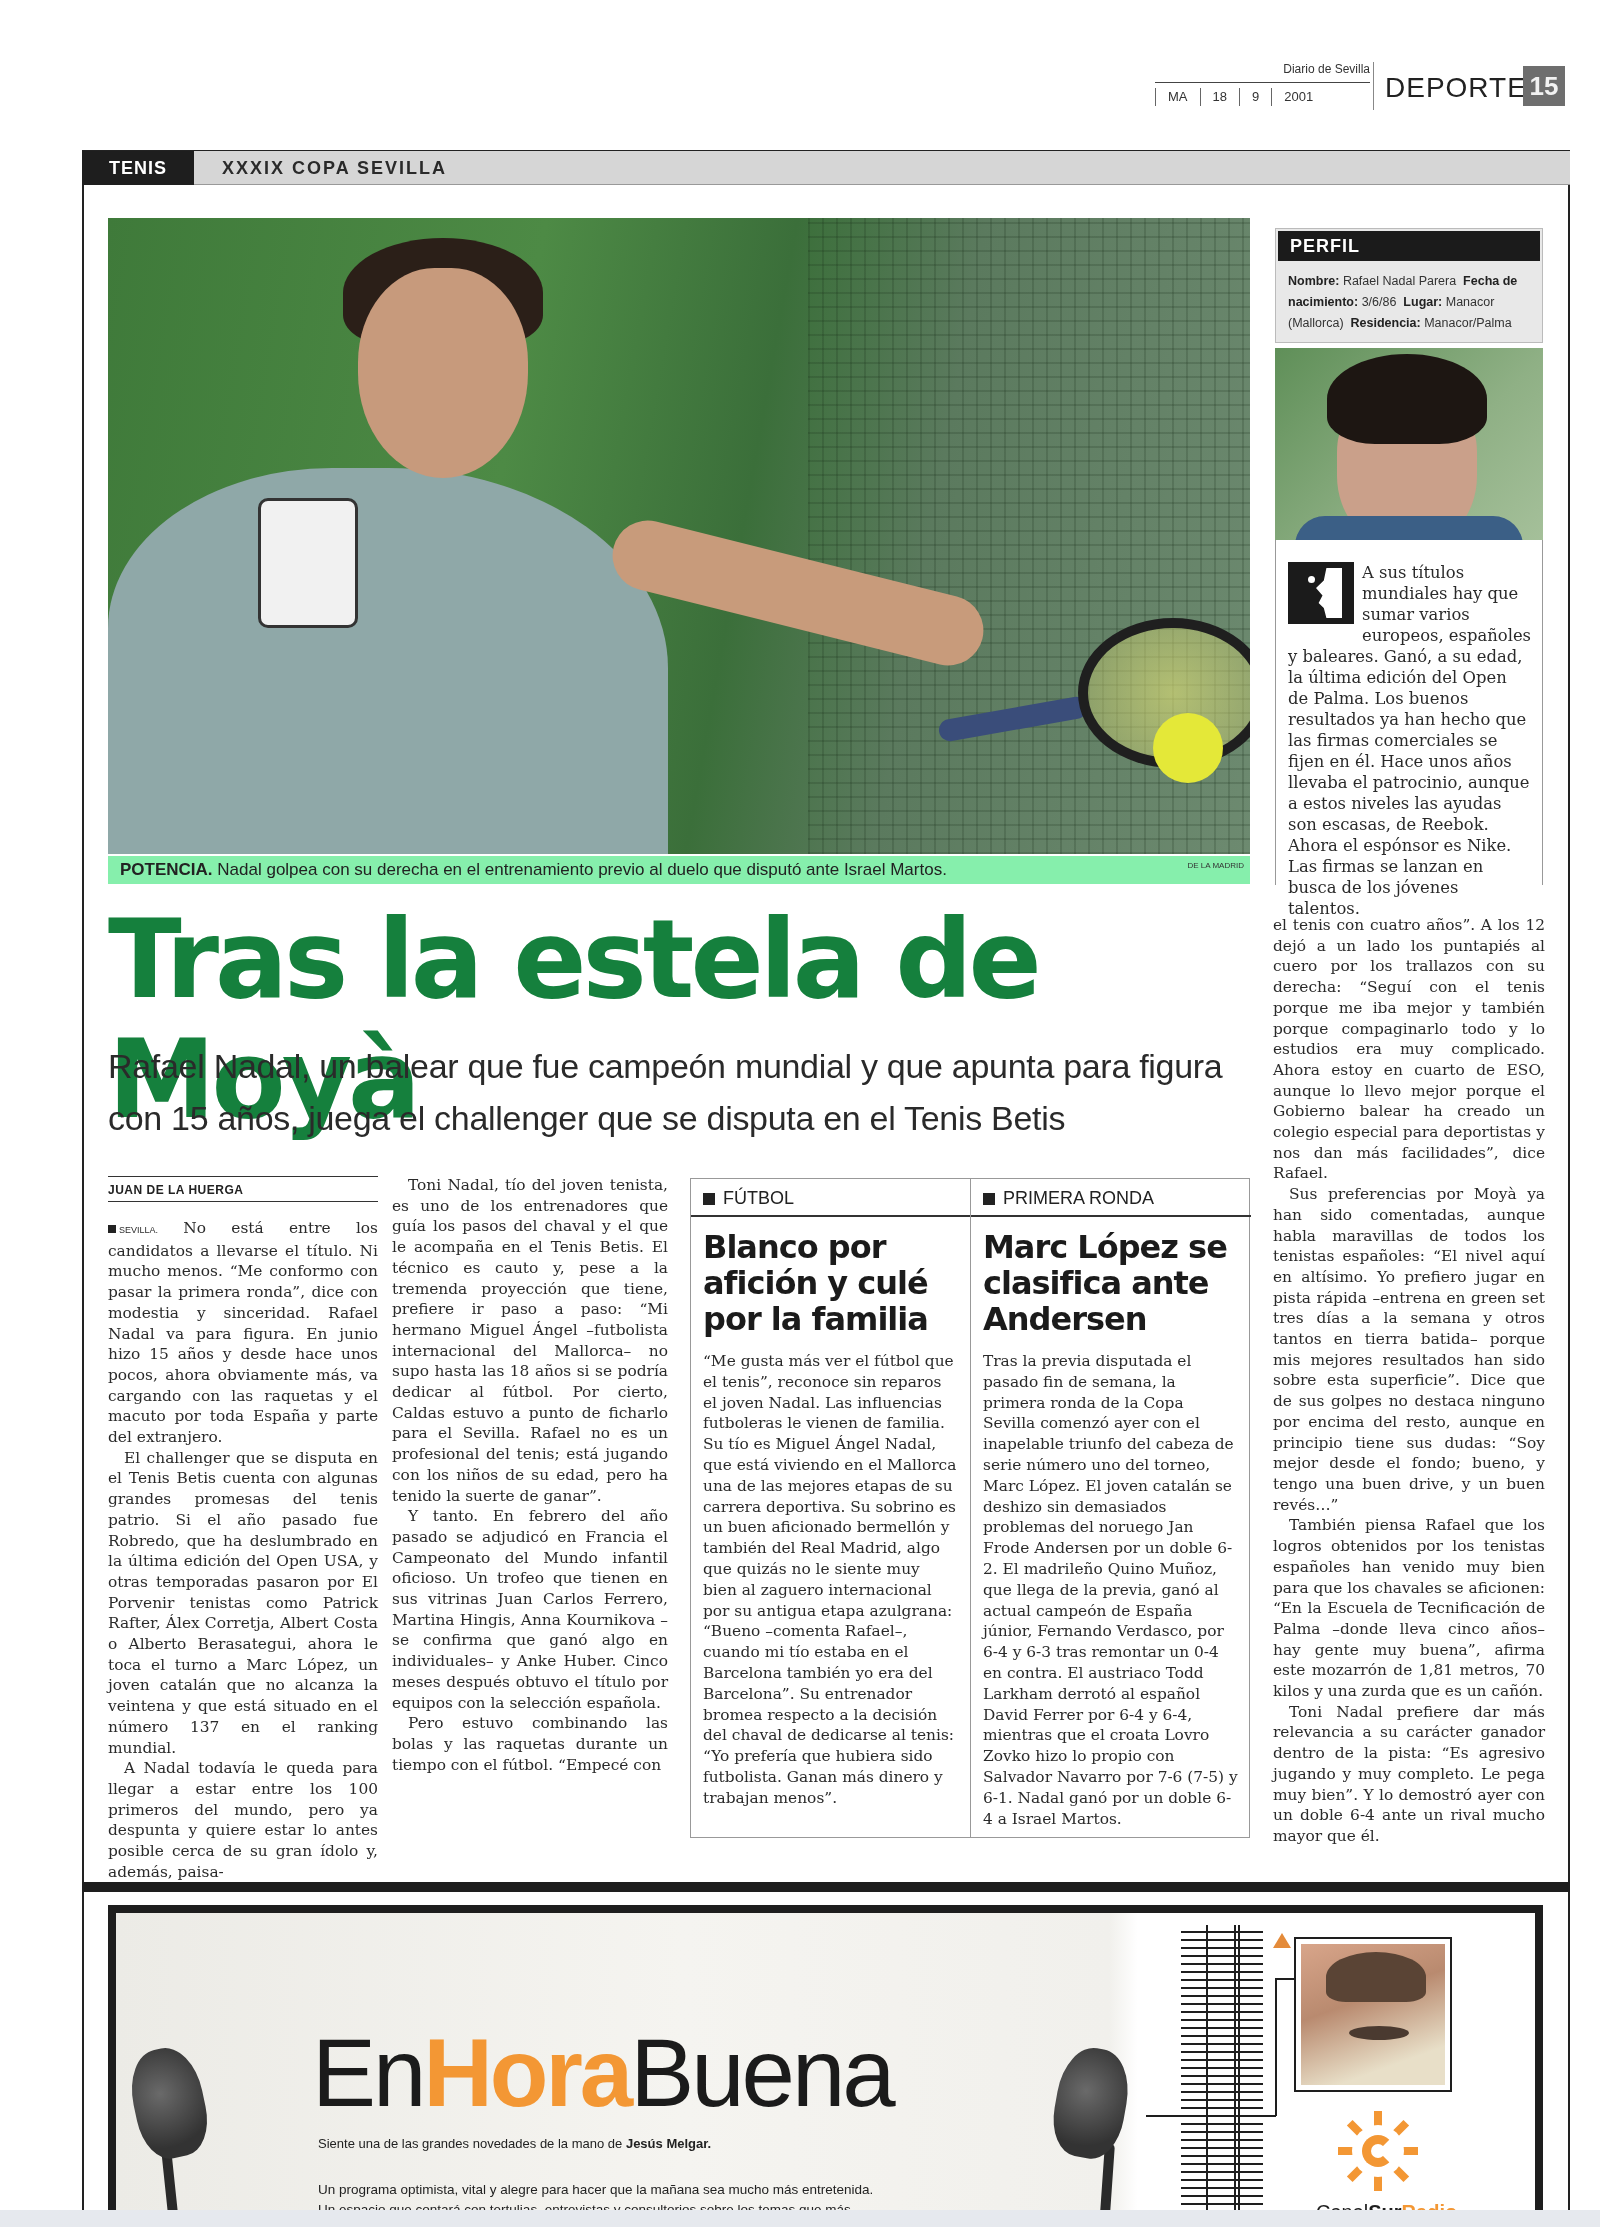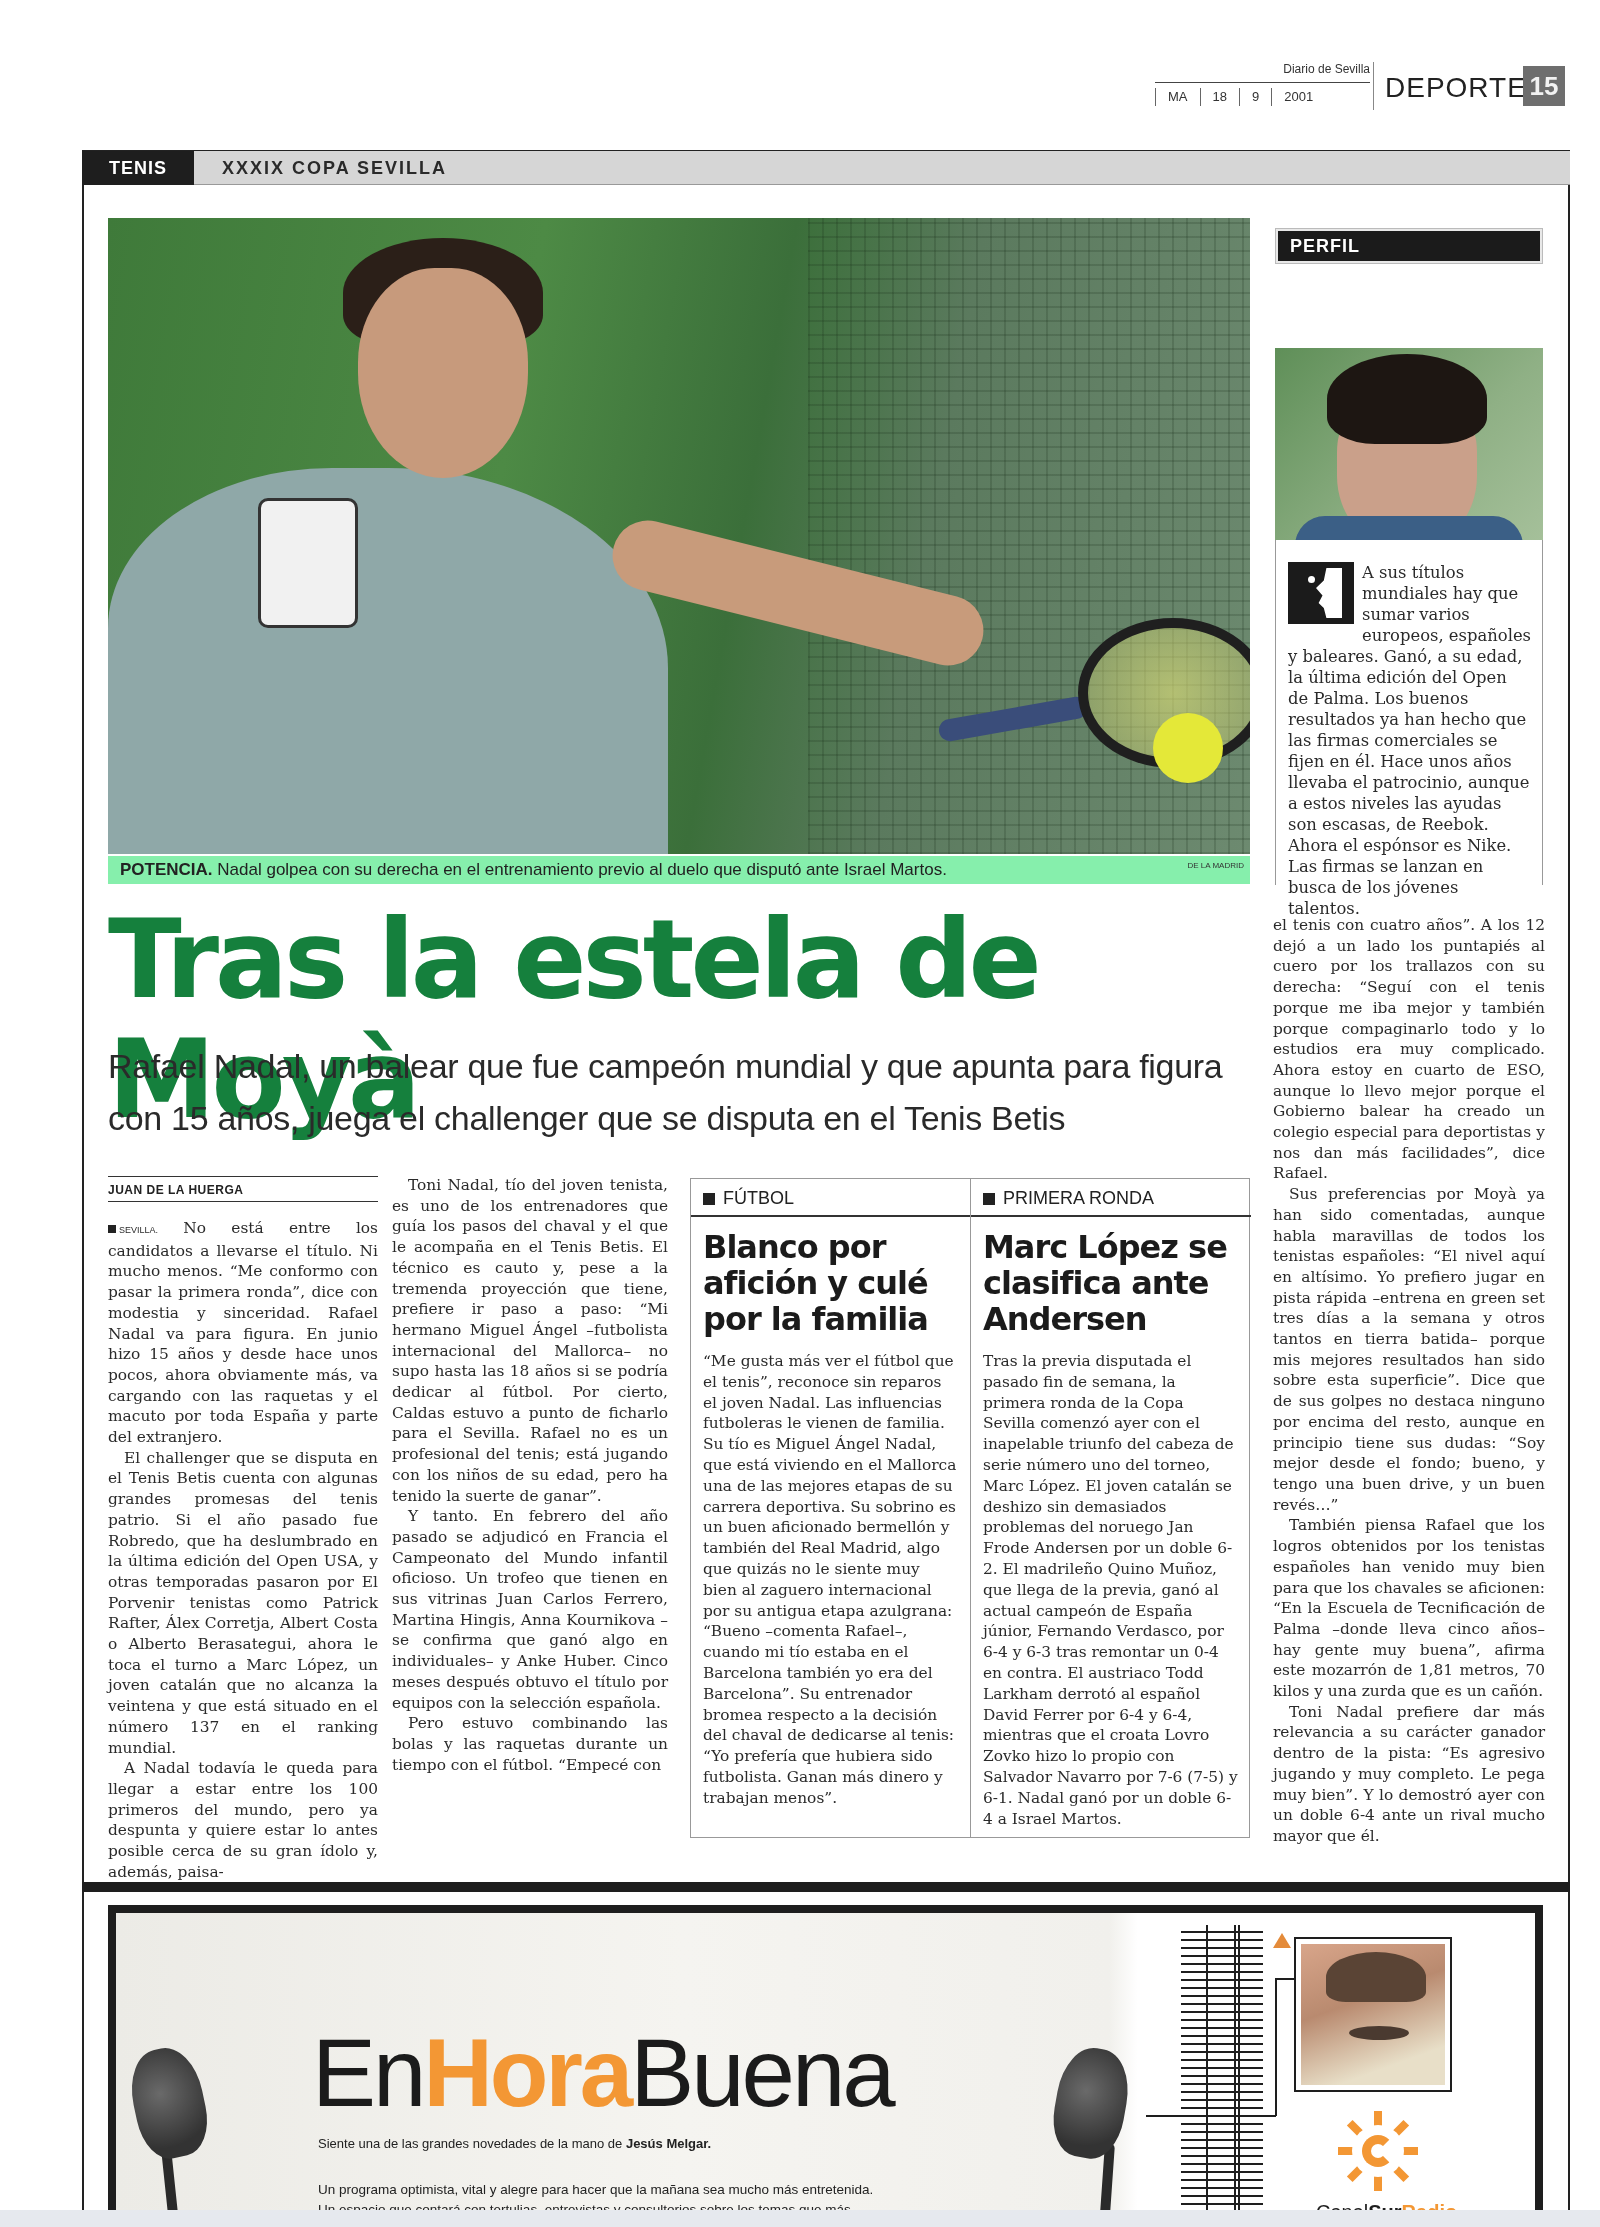--- a/index.html
+++ b/index.html
@@ -187,20 +187,26 @@
 
 <div class="col col5">
   <p class="first">el tenis con cuatro años”. A los 12 dejó a un lado los puntapiés al cuero por los trallazos con su derecha: “Seguí con el tenis porque me iba mejor y también porque compaginarlo todo y lo estudios era muy complicado. Ahora estoy en cuarto de ESO, aunque lo llevo mejor porque el Gobierno balear ha creado un colegio especial para deportistas y nos dan más facilidades”, dice Rafael.</p>
   <p>Sus preferencias por Moyà ya han sido comentadas, aunque habla maravillas de todos los tenistas españoles: “El nivel aquí en altísimo. Yo prefiero jugar en pista rápida –entrena en green set tres días a la semana y otros tantos en tierra batida– porque mis mejores resultados han sido sobre esta superficie”. Dice que de sus golpes no destaca ninguno por encima del resto, aunque en principio tiene sus dudas: “Soy mejor desde el fondo; bueno, y tengo una buen drive, y un buen revés…”</p>
   <p>También piensa Rafael que los logros obtenidos por los tenistas españoles han venido muy bien para que los chavales se aficionen: “En la Escuela de Tecnificación de Palma –donde lleva cinco años– hay gente muy buena”, afirma este mozarrón de 1,81 metros, 70 kilos y una zurda que es un cañón.</p>
   <p>Toni Nadal prefiere dar más relevancia a su carácter ganador dentro de la pista: “Es agresivo jugando y muy completo. Le pega muy bien”. Y lo demostró ayer con un doble 6-4 ante un rival mucho mayor que él.</p>
 </div>
 
 <div class="perfil">
   <div class="perfil-tag">PERFIL</div>
+  <div class="perfil-info">
+    <b>Nombre:</b> <span>Rafael Nadal Parera</span>&nbsp;
+    <b>Fecha de nacimiento:</b> <span>3/6/86</span>&nbsp;
+    <b>Lugar:</b> <span>Manacor (Mallorca)</span>&nbsp;
+    <b>Residencia:</b> <span>Manacor/Palma</span>
+  </div>
 </div>
 <div class="perfil-photo">
   <div class="pp-face"></div>
   <div class="pp-hair"></div>
   <div class="pp-shirt"></div>
 </div>
 <div class="perfil-text">
   <div class="perfil-icon">
       <div class="face"></div>
       <div class="eye"></div>

